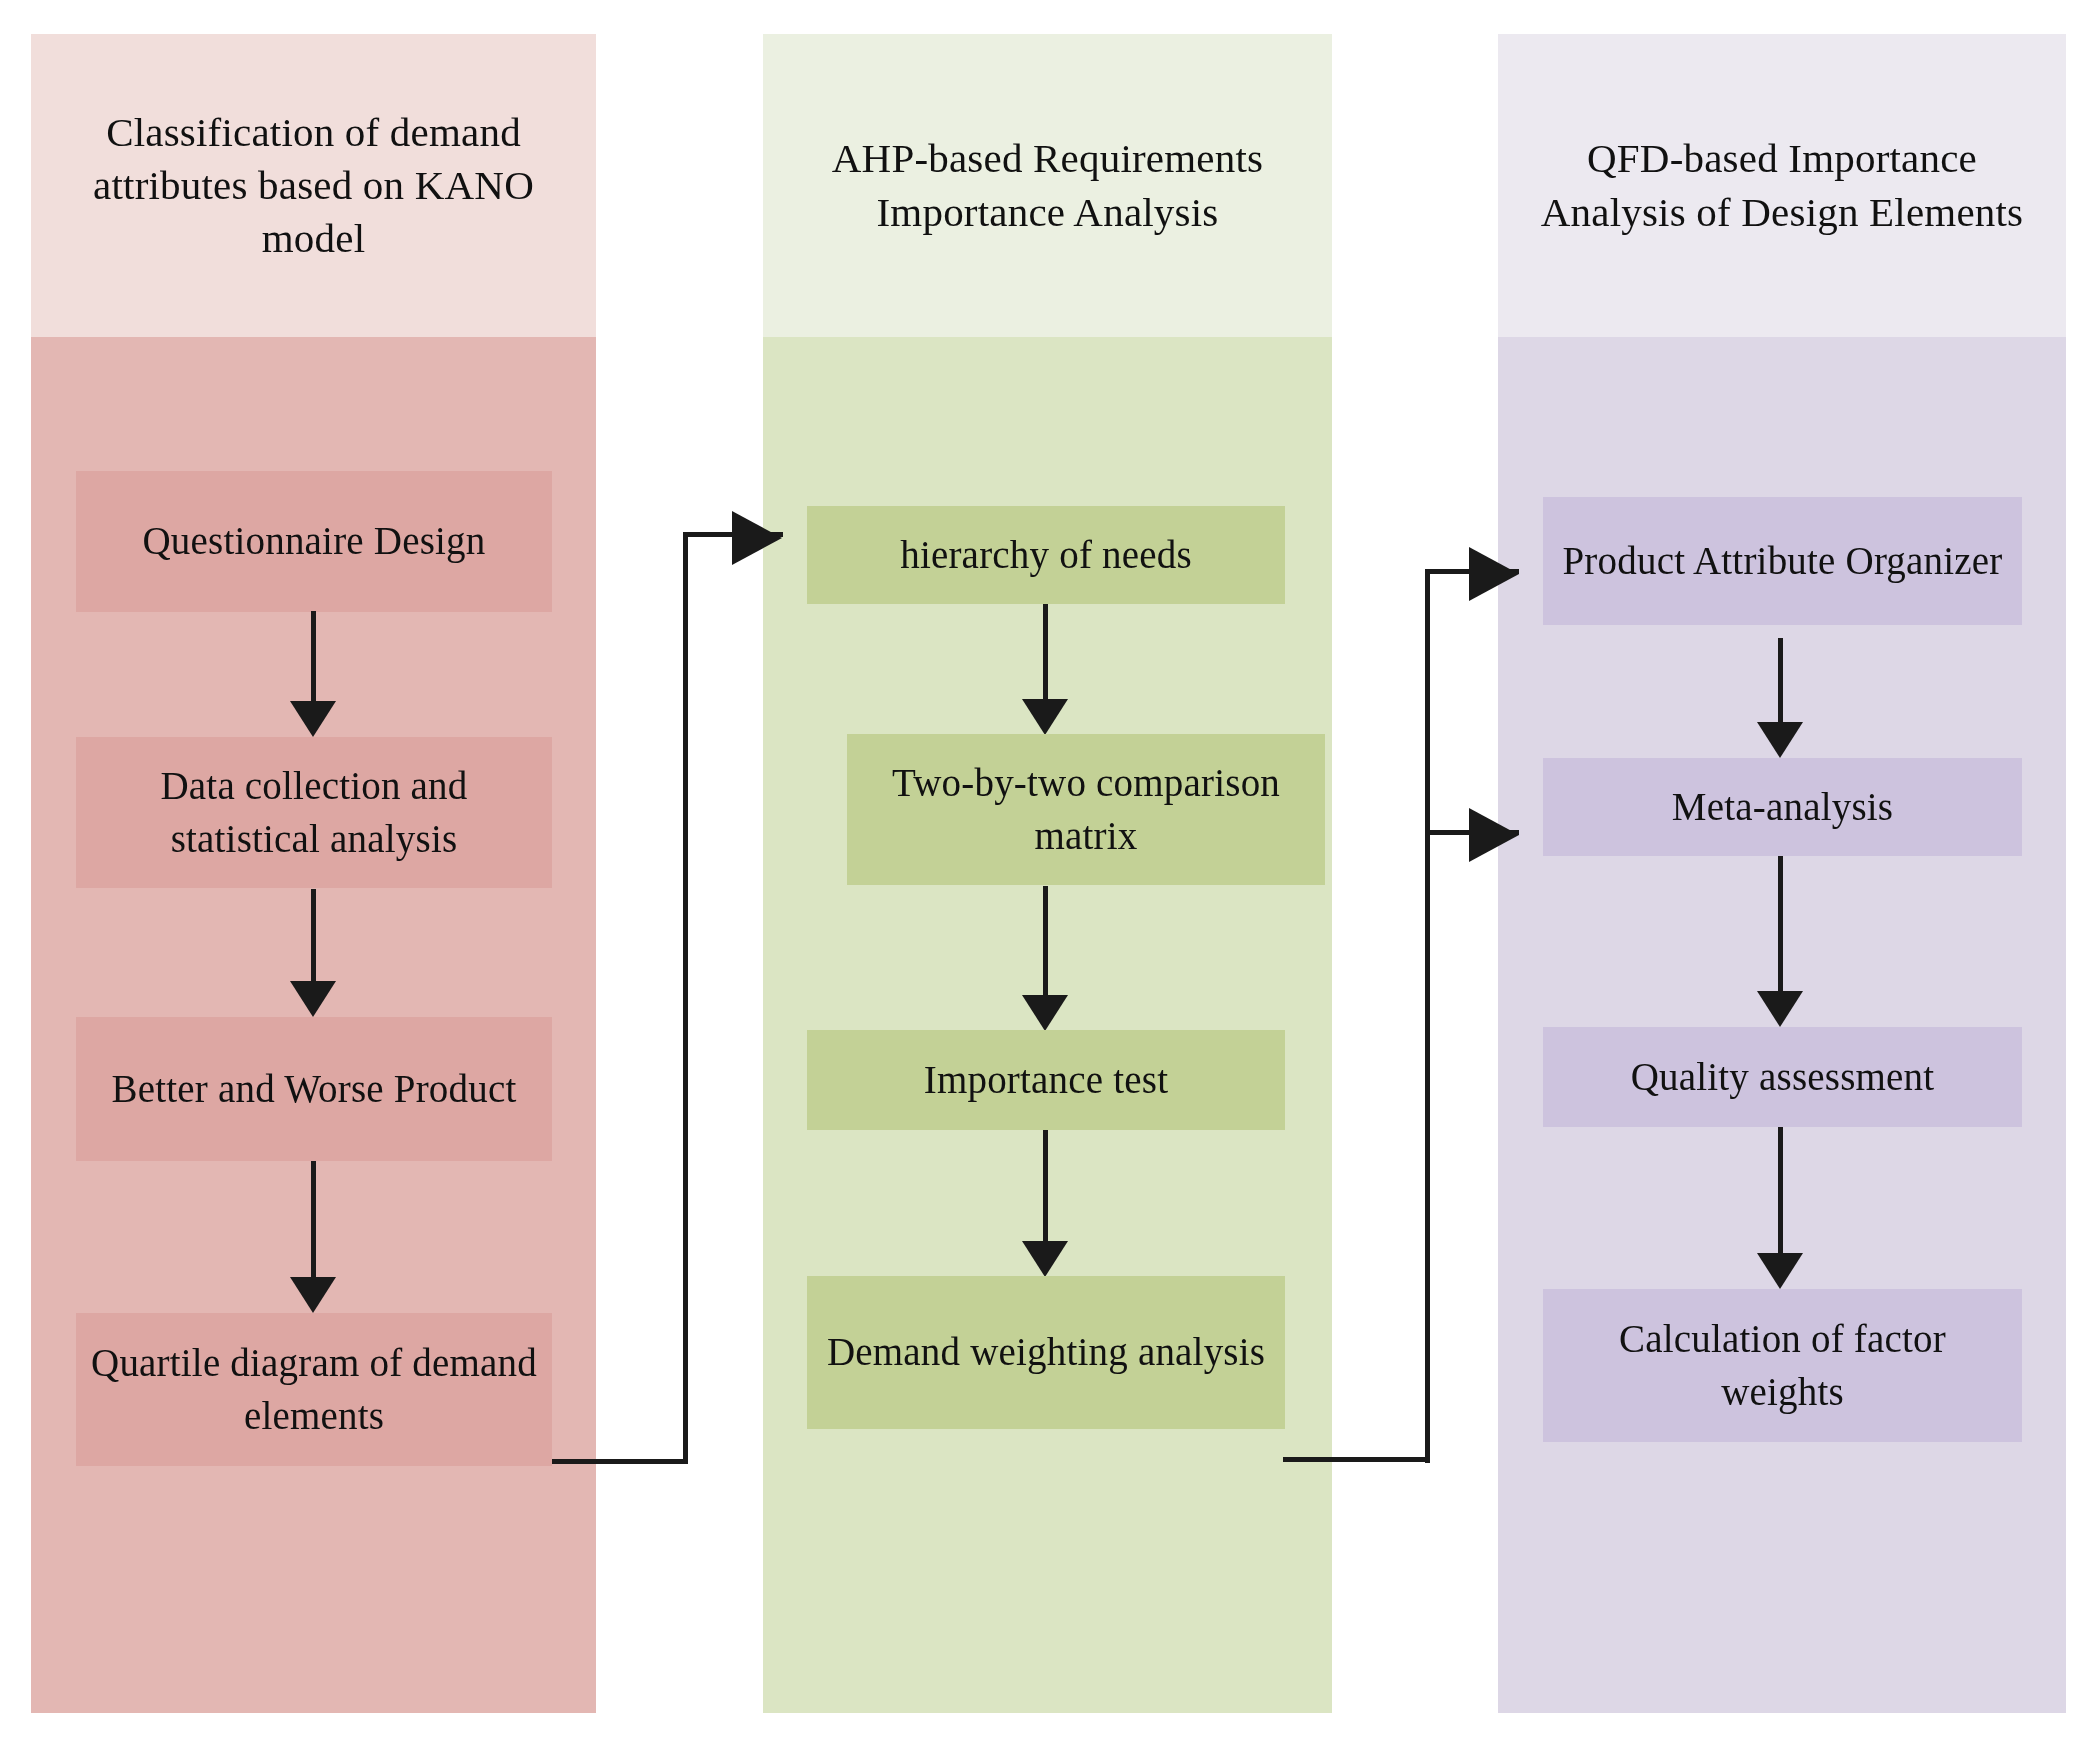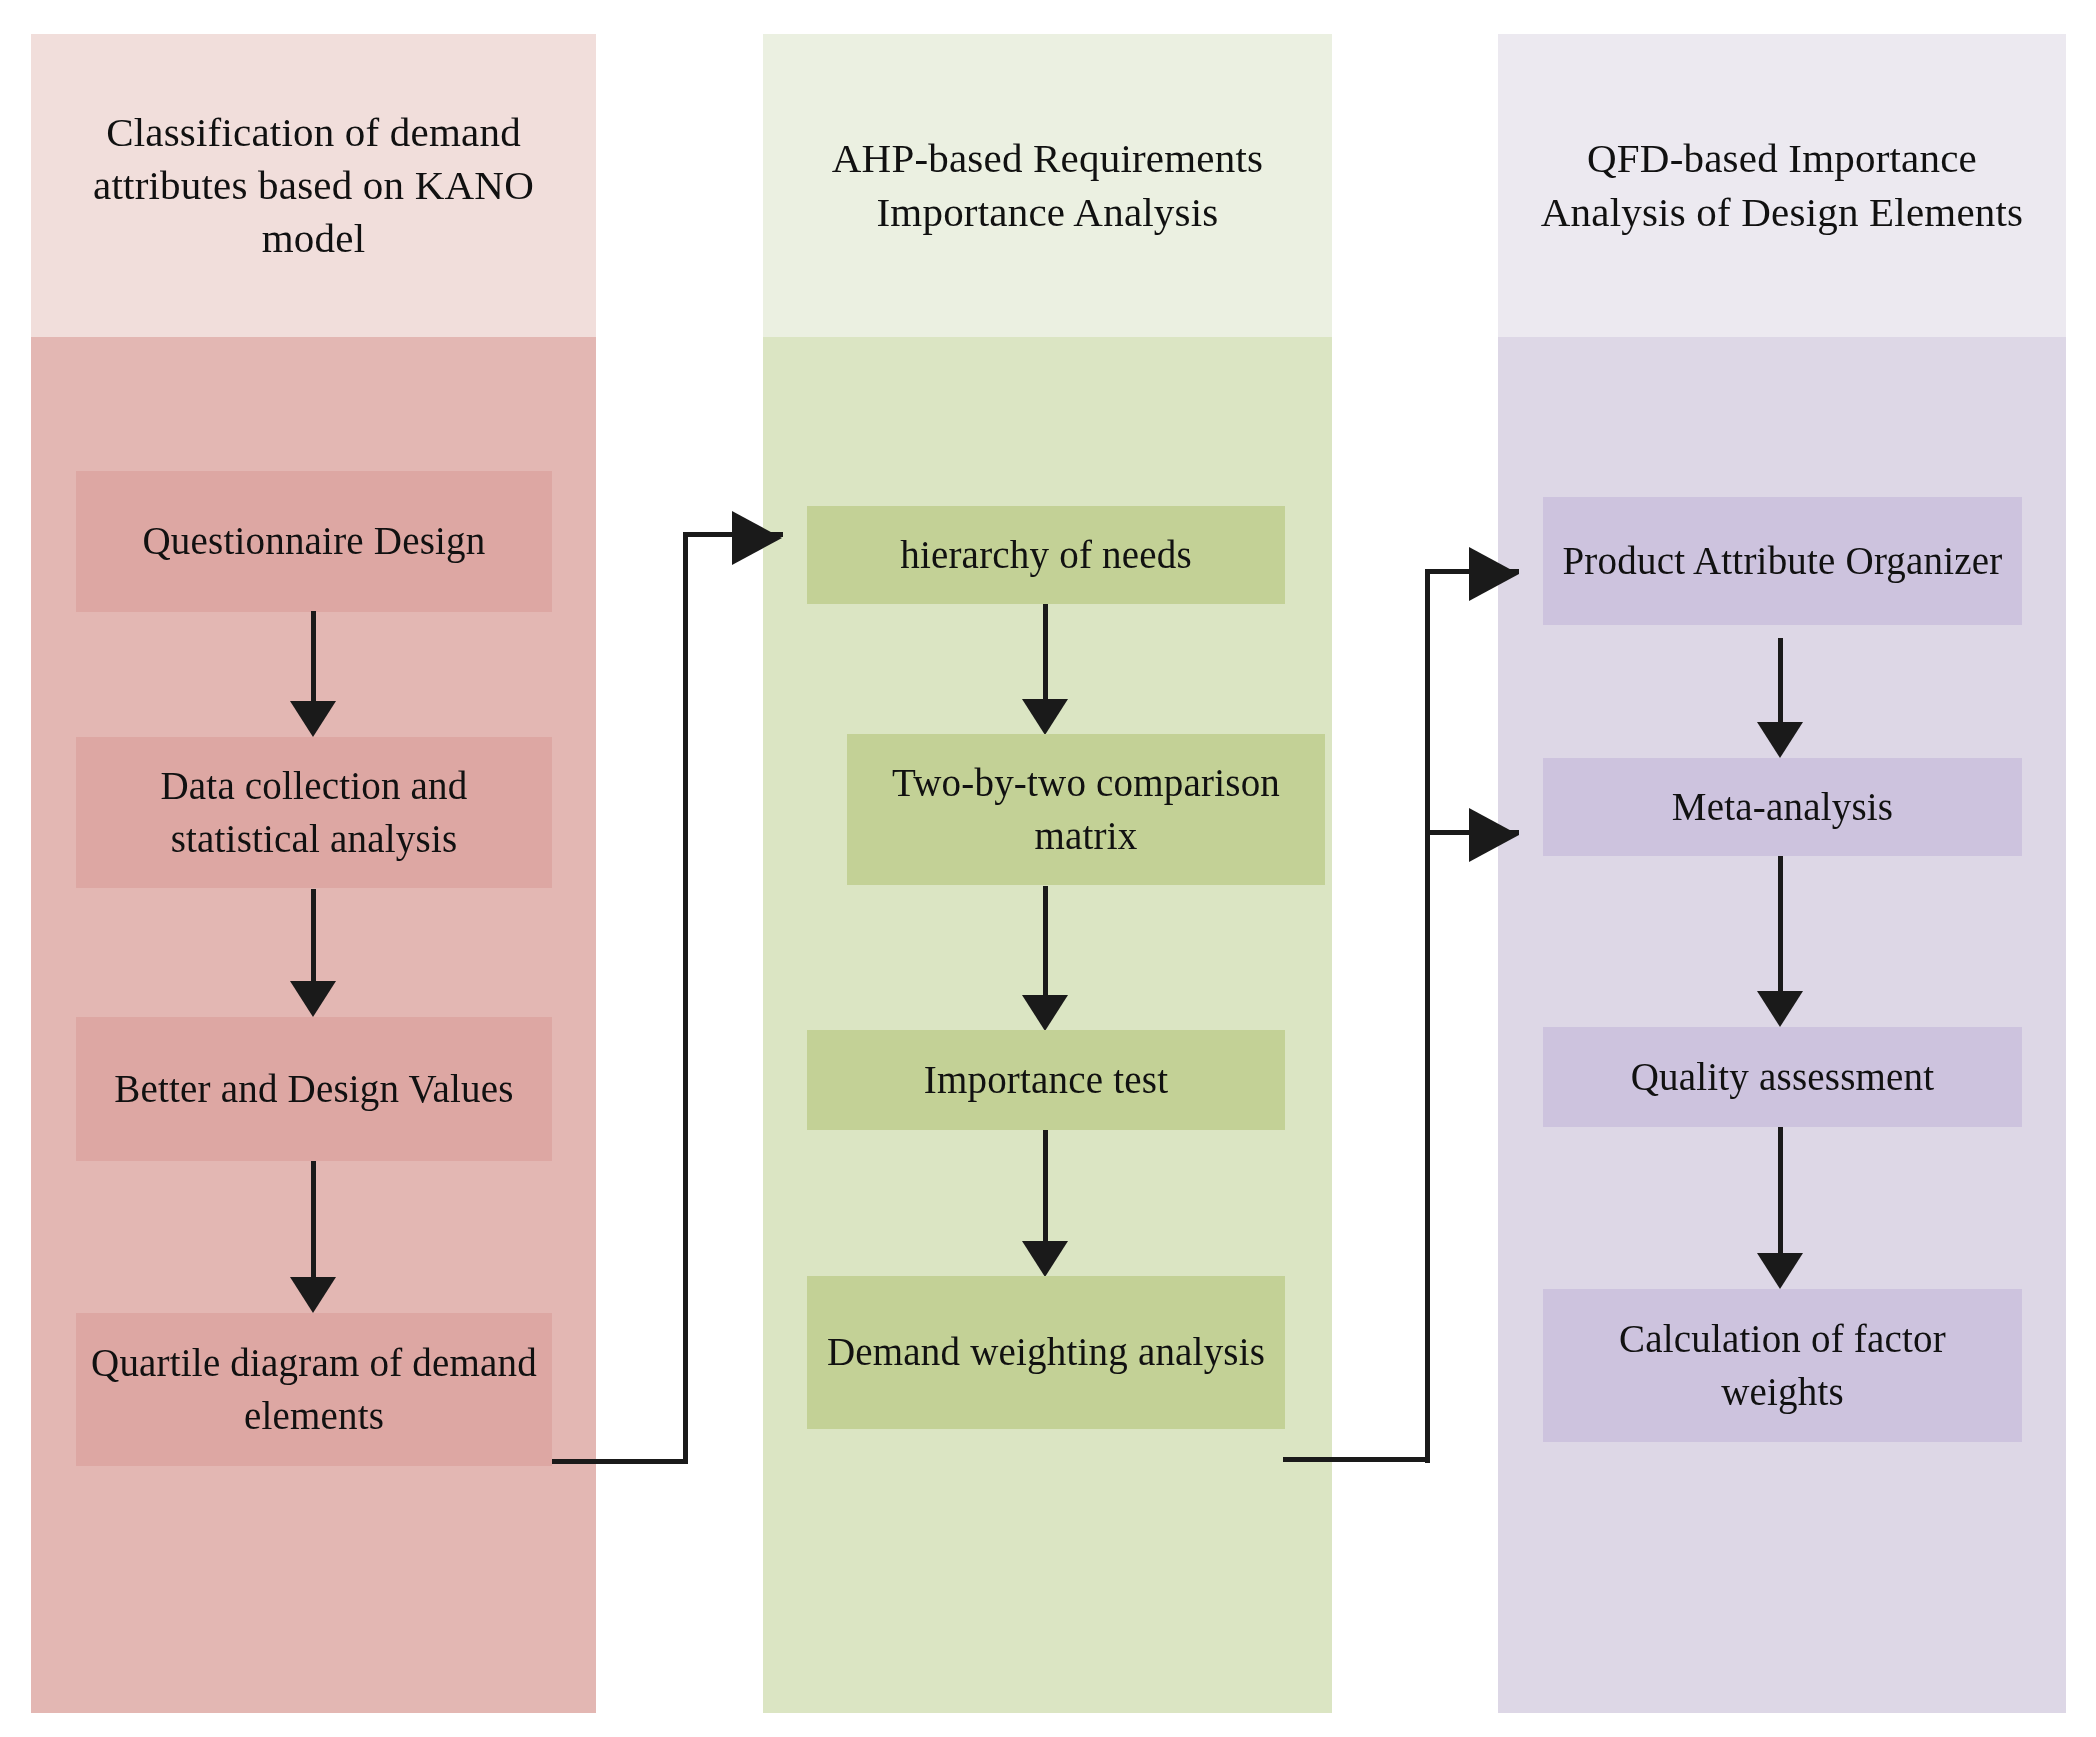--- a/index.html
+++ b/index.html
@@ -144,21 +144,21 @@
       <div class="v-arrow-head" style="left:259px; top:364px;"></div>
 
       <div class="step-box kano-box" style="left:45px; top:400px; width:476px; height:151px;">
         <span class="step-text">Data collection and statistical analysis</span>
       </div>
 
       <div class="v-arrow" style="left:280px; top:552px; height:98px;"></div>
       <div class="v-arrow-head" style="left:259px; top:644px;"></div>
 
       <div class="step-box kano-box" style="left:45px; top:680px; width:476px; height:144px;">
-        <span class="step-text">Better and Design Values</span>
+        <span class="step-text">Better and Worse Product</span>
       </div>
 
       <div class="v-arrow" style="left:280px; top:824px; height:121px;"></div>
       <div class="v-arrow-head" style="left:259px; top:940px;"></div>
 
       <div class="step-box kano-box" style="left:45px; top:976px; width:476px; height:153px;">
         <span class="step-text">Quartile diagram of demand elements</span>
       </div>
 
     </div>

